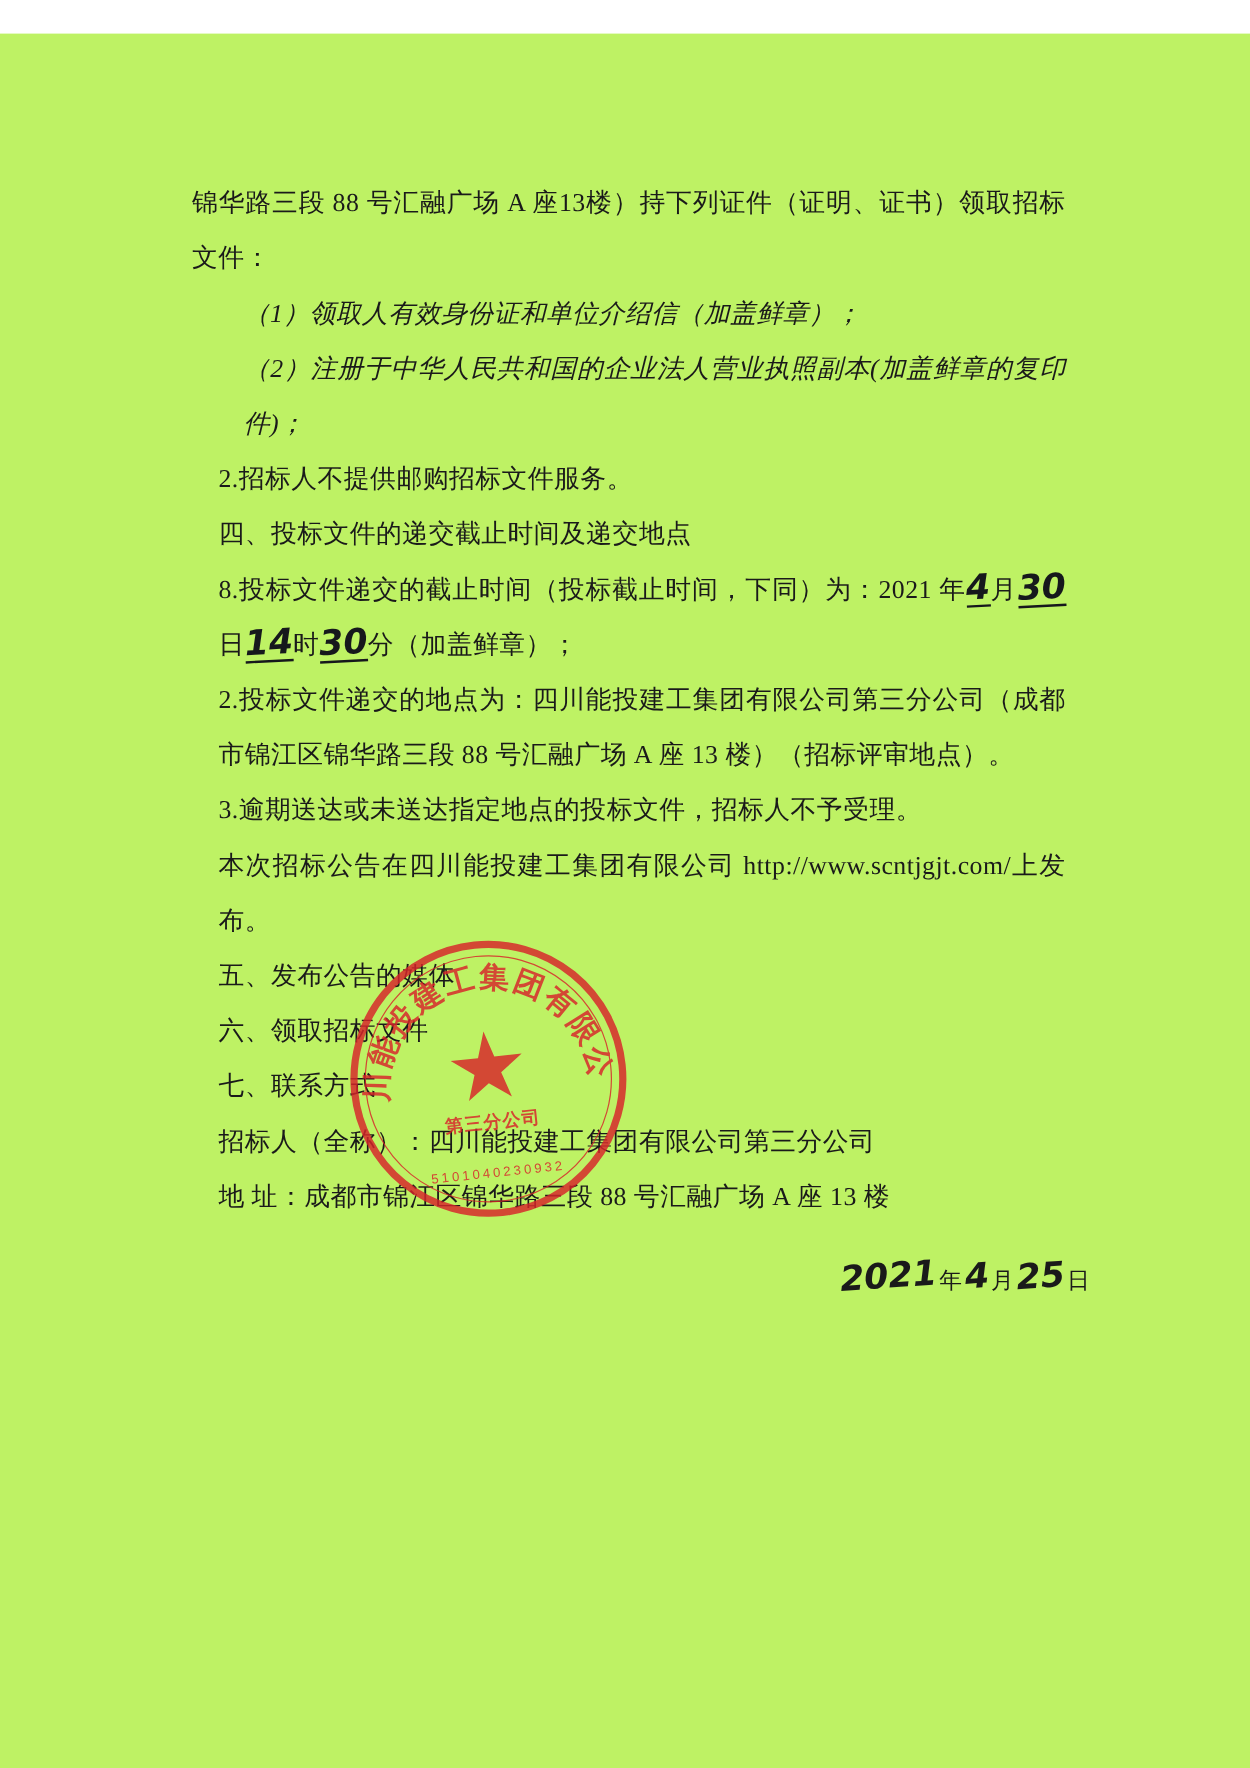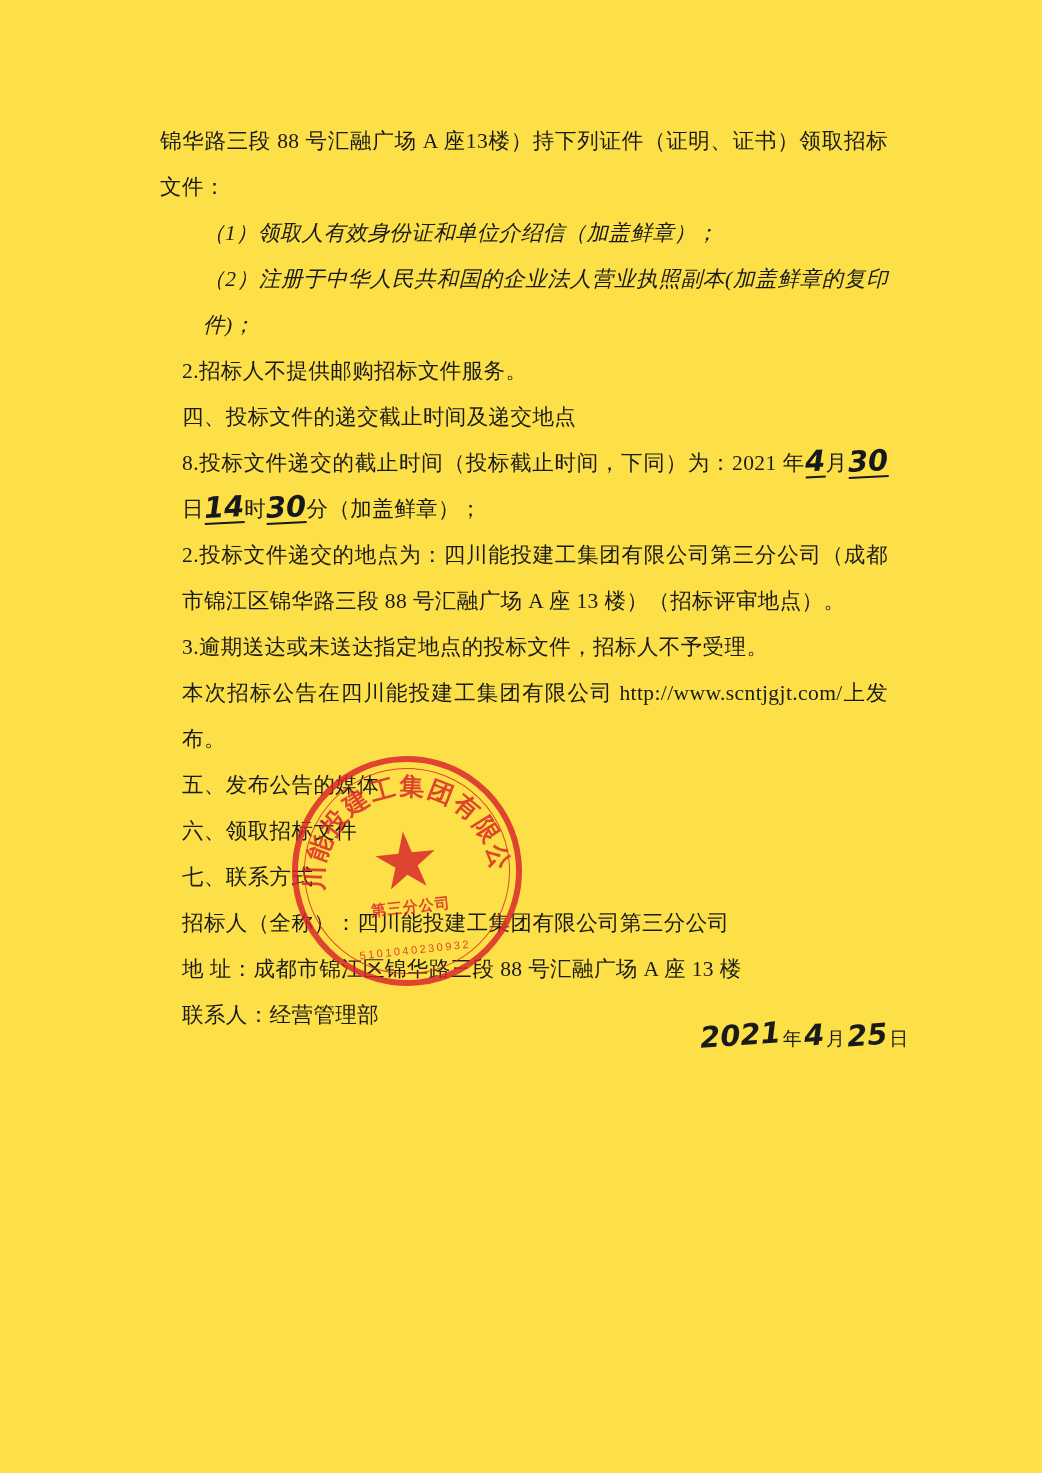--- a/index.html
+++ b/index.html
@@ -12,21 +12,22 @@
     height: 1473px;
     position: relative;
     overflow: hidden;
     font-family: "Liberation Serif", "DejaVu Serif", serif;
     color: #1a1a1a;
   }
 
   .page {
     position: absolute;
     inset: 0;
-    background: #fde047;
+    background: #bef264;
+    margin-top: 28px;
   }
 
   .content {
     position: absolute;
     left: 160px;
     top: 118px;
     width: 728px;
   }
 
   .para {
@@ -168,21 +169,20 @@
     <p class="para indent3"><span>8.投标文件递交的截止时间（投标截止时间，下同）为：2021 年</span><span class="hand under big">4</span><span>月</span><span class="hand under big">30</span><span>日</span><span class="hand under big">14</span><span>时</span><span class="hand under big">30</span><span>分</span><span>（加盖鲜章）；</span></p>
 
     <p class="para indent3">2.投标文件递交的地点为：四川能投建工集团有限公司第三分公司（成都市锦江区锦华路三段 88 号汇融广场 A 座 13 楼）（招标评审地点）。</p>
     <p class="para indent3">3.逾期送达或未送达指定地点的投标文件，招标人不予受理。</p>
     <p class="para indent3">本次招标公告在四川能投建工集团有限公司 http://www.scntjgjt.com/上发布。</p>
     <p class="para indent3">五、发布公告的媒体</p>
     <p class="para indent3">六、领取招标文件</p>
     <p class="para indent3">七、联系方式</p>
     <p class="para indent3 nowrapline">招标人（全称）：四川能投建工集团有限公司第三分公司</p>
     <p class="para indent3 nowrapline">地    址：成都市锦江区锦华路三段 88 号汇融广场 A 座 13 楼</p>
-    <p class="para indent3 nowrapline">联系人：经营管理部</p>
 
   </div>
 
   <div class="signature">
     <span class="hw">2021</span><span class="cn">年</span><span class="hw">4</span><span class="cn">月</span><span class="hw">25</span><span class="cn">日</span>
   </div>
 
   <div class="seal">
     <div class="inner-ring"></div>
     <svg class="seal-arc" viewBox="0 0 218 218">

